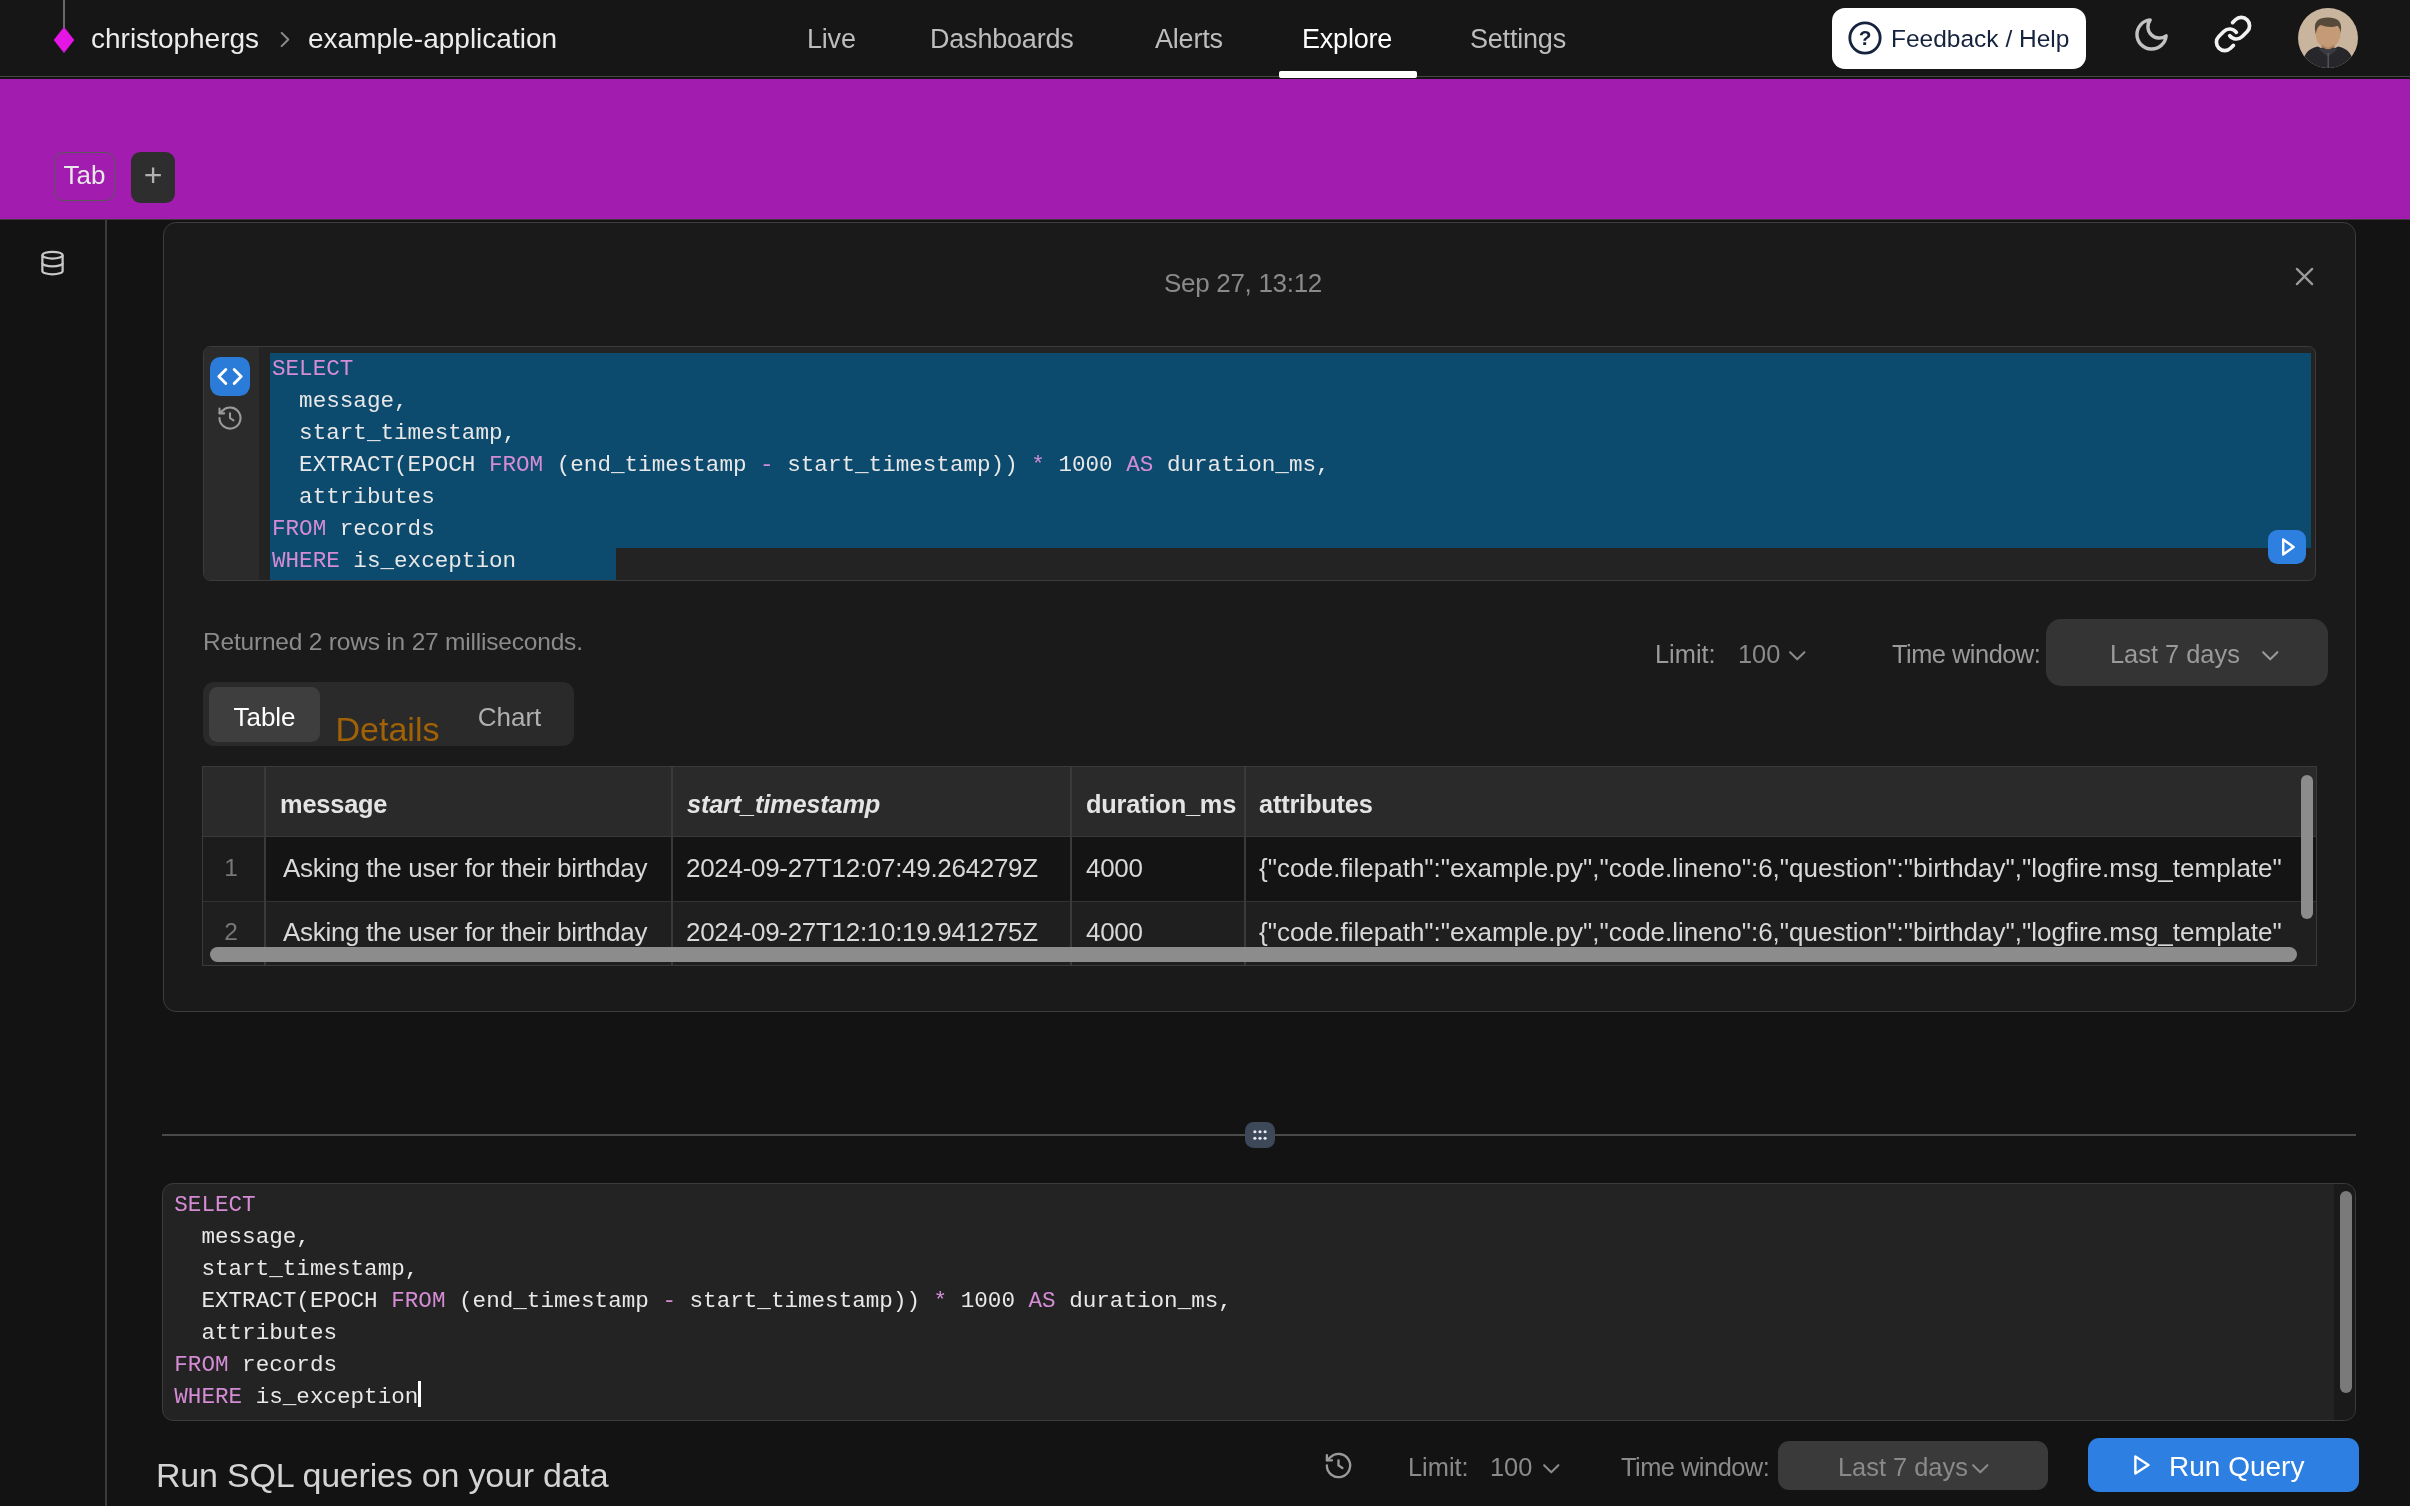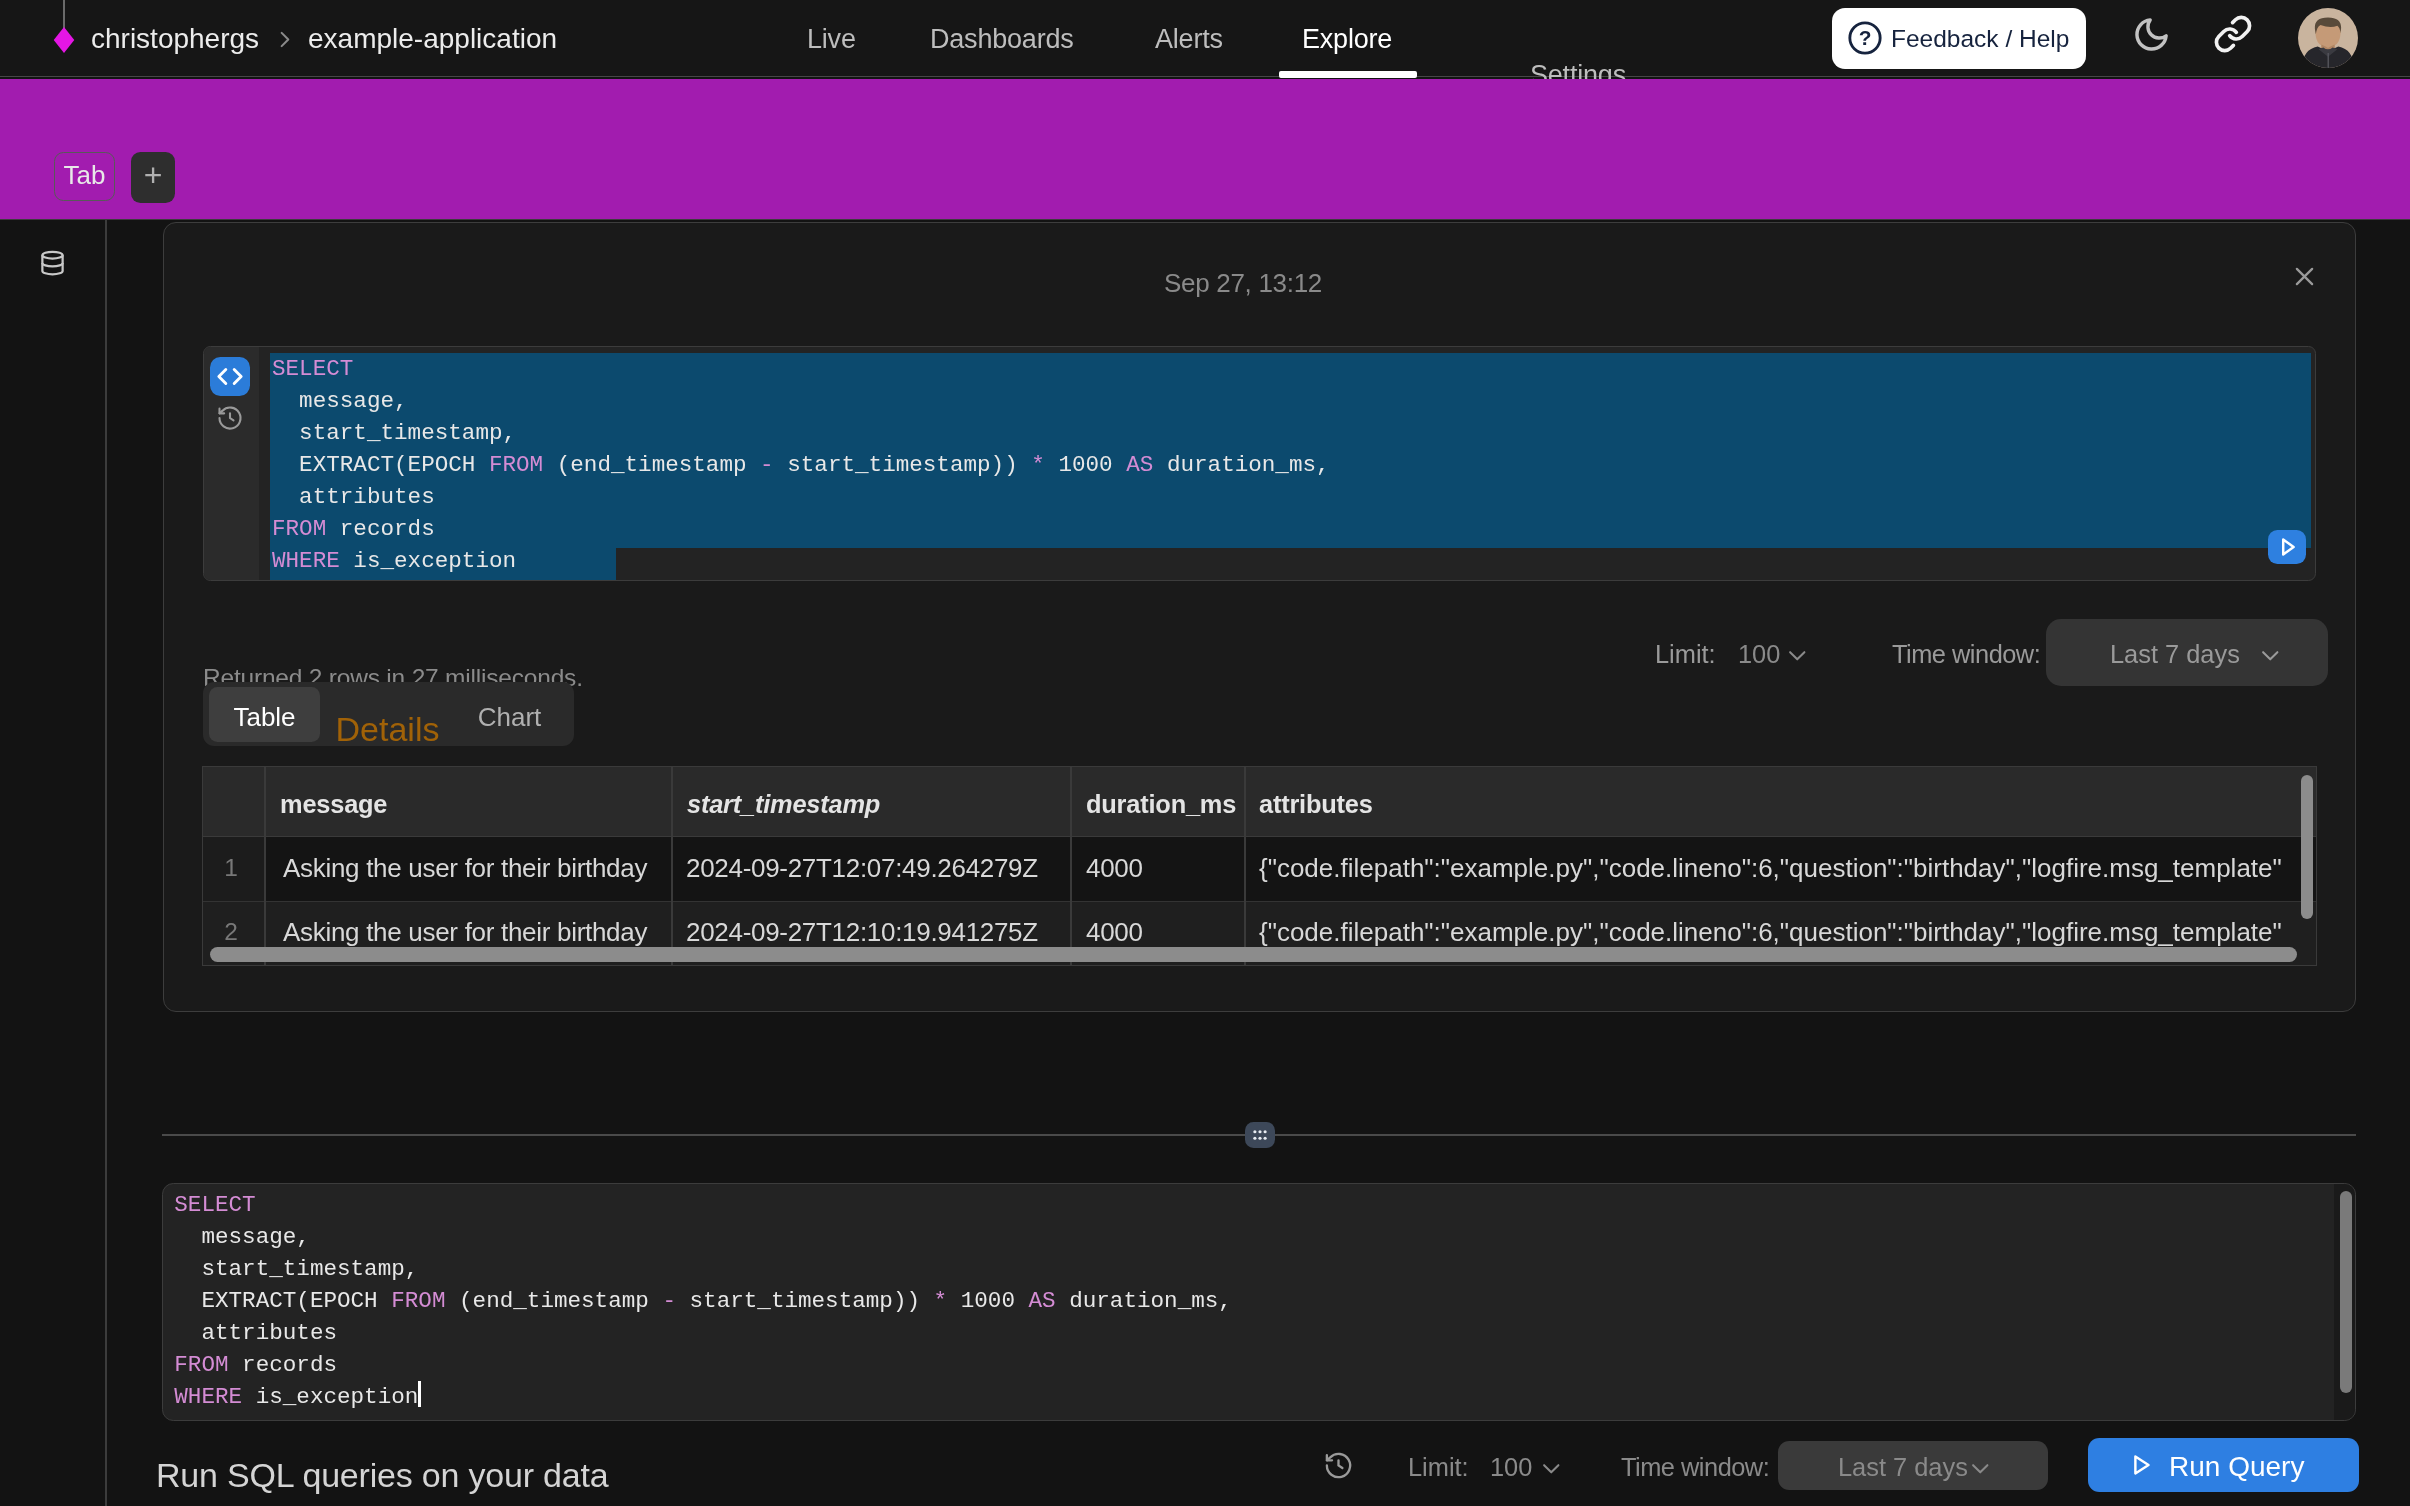--- a/index.html
+++ b/index.html
@@ -34,21 +34,21 @@
   <div class="abs" style="left:91px;top:22.6px;font-size:28px;color:#ececec;">christophergs</div>
   <svg class="abs" style="left:276px;top:31px;" width="17" height="17" viewBox="0 0 18 18">
       <path d="M6 2 L13 9 L6 16" fill="none" stroke="#8a8a8a" stroke-width="2.2" stroke-linecap="round" stroke-linejoin="round"></path>
     </svg>
   <div class="abs" style="left:308px;top:22.6px;font-size:28px;color:#ececec;">example-application</div>
 
   <div class="navlink" style="left:807px;">Live</div>
   <div class="navlink" style="left:930px;">Dashboards</div>
   <div class="navlink" style="left:1155px;">Alerts</div>
   <div class="navlink" style="left:1302px;color:#ffffff;">Explore</div>
-  <div class="navlink" style="left:1530px;margin-top:36px;">Settings</div>
+  <div class="navlink" style="left:1470px;">Settings</div>
   <div class="abs" style="left:1279px;top:71px;width:138px;height:6.6px;background:#ffffff;border-radius:1.9px;"></div>
 
   <div class="abs" style="left:1832px;top:7.5px;width:254px;height:61px;background:#ffffff;border-radius:13px;"></div>
   <svg class="abs" style="left:1847px;top:20px;" width="36" height="36" viewBox="0 0 38 38">
     <circle cx="19" cy="19" r="16" fill="none" stroke="#16233e" stroke-width="3"></circle>
     <text x="19" y="26" text-anchor="middle" font-size="22" font-weight="bold" fill="#16233e" font-family="Liberation Sans">?</text>
   </svg>
   <div class="abs" style="left:1891px;top:25.4px;font-size:24.5px;font-weight:500;color:#16233e;">Feedback / Help</div>
 
   <svg class="abs" style="left:2132px;top:15px;" width="39" height="39" viewBox="0 0 24 24">
@@ -119,21 +119,21 @@
     <path d="M3 4v4h4" fill="none" stroke="#9a9a9a" stroke-width="1.8" stroke-linecap="round" stroke-linejoin="round"></path>
     <path d="M12 8v4l3 2" fill="none" stroke="#9a9a9a" stroke-width="1.8" stroke-linecap="round"></path>
   </svg>
 
   <div class="abs" style="left:2064px;top:183px;width:38px;height:34px;background:#2e80e0;border-radius:9.4px;"></div>
   <svg class="abs" style="left:2064px;top:183px;" width="38" height="34" viewBox="0 0 40 36">
     <path d="M16 10 L27 18 L16 26 Z" fill="none" stroke="#fff" stroke-width="2.6" stroke-linejoin="round"></path>
   </svg>
 </div>
 
-<div class="abs" style="left:203px;top:664px;font-size:24.5px;letter-spacing:-0.2px;color:#8b8b8b;">Returned 2 rows in 27 milliseconds.</div>
+<div class="abs" style="left:203px;top:628px;font-size:24.5px;letter-spacing:-0.2px;color:#8b8b8b;">Returned 2 rows in 27 milliseconds.</div>
 <div class="abs" style="left:1655px;top:640px;font-size:25.4px;color:#9a9a9a;">Limit:</div>
 <div class="abs" style="left:1738px;top:640px;font-size:25.4px;color:#8a8a8a;">100</div>
 <svg class="abs" style="left:1785px;top:643px;" width="24.5" height="24.5" viewBox="0 0 24 24">
     <path d="M5 9 l7 7 7-7" fill="none" stroke="#8a8a8a" stroke-width="2" stroke-linecap="round" stroke-linejoin="round"></path>
   </svg>
 <div class="abs" style="left:1892px;top:640px;font-size:25.4px;letter-spacing:-0.5px;color:#9a9a9a;">Time window:</div>
 <div class="abs" style="left:2046px;top:619px;width:282px;height:67px;background:#343434;border-radius:15px;"></div>
 <div class="abs" style="left:2110px;top:640px;font-size:25.4px;color:#9a9a9a;">Last 7 days</div>
 <svg class="abs" style="left:2258px;top:643px;" width="24.5" height="24.5" viewBox="0 0 24 24">
     <path d="M5 9 l7 7 7-7" fill="none" stroke="#9a9a9a" stroke-width="2" stroke-linecap="round" stroke-linejoin="round"></path>

